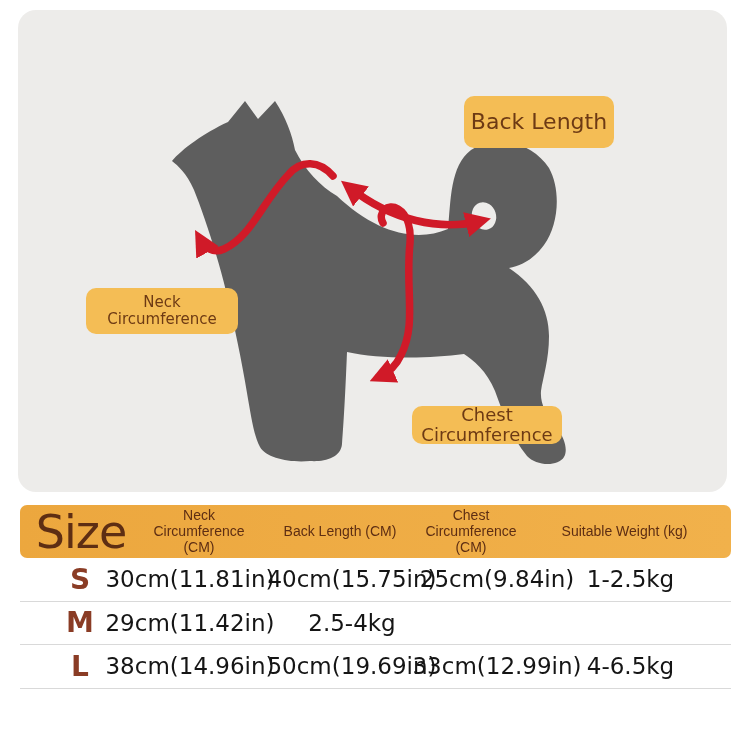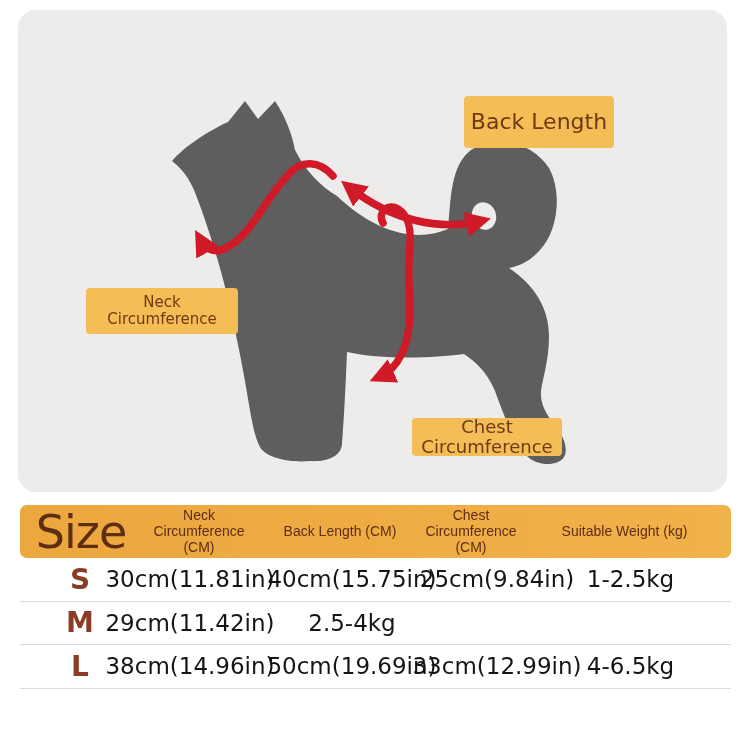--- a/index.html
+++ b/index.html
@@ -4,26 +4,26 @@
 <style>
   html,body{margin:0;padding:0;width:750px;height:750px;background:#ffffff;overflow:hidden;
     font-family:"DejaVu Sans","Liberation Sans",sans-serif;}
   .stage{position:relative;width:750px;height:750px;}
 
   
   .panel{position:absolute;left:18px;top:10px;width:709px;height:482px;
     background:#edecea;border-radius:18px;}
   #diagram-svg{position:absolute;left:0;top:0;width:750px;height:492px;}
 
-  .callout{position:absolute;background:#f4bd55;color:#6d3a14;border-radius:4px;
+  .callout{position:absolute;background:#f4bd55;color:#6d3a14;border-radius:10px;
     display:flex;align-items:center;justify-content:center;text-align:center;
     padding:19px 6px;line-height:1.12;box-sizing:border-box;}
   .callout.back{left:464px;top:96px;width:150px;height:52px;font-size:22px;}
   .callout.neck{left:86px;top:288px;width:152px;height:46px;font-size:15px;}
-  .callout.chest{left:412px;top:406px;width:150px;height:33px;font-size:18px;margin-top:12px;}
+  .callout.chest{left:412px;top:406px;width:150px;height:33px;font-size:18px;}
 
   
   .size-header{position:absolute;left:20px;top:505px;width:711px;height:53px;
     background:linear-gradient(90deg,#eca73e,#f1b14b);border-radius:7px;
     display:grid;grid-template-columns:122px 114px 168px 94px 1fr;
     align-items:center;justify-items:center;color:#5e2e13;}
   .size-title{font-size:46px;letter-spacing:-1px;}
   .colhead{font-family:"Liberation Sans",sans-serif;font-weight:normal;font-size:14px;
     line-height:1.12;text-align:center;}
   .rows{position:absolute;left:20px;top:558px;width:711px;}

